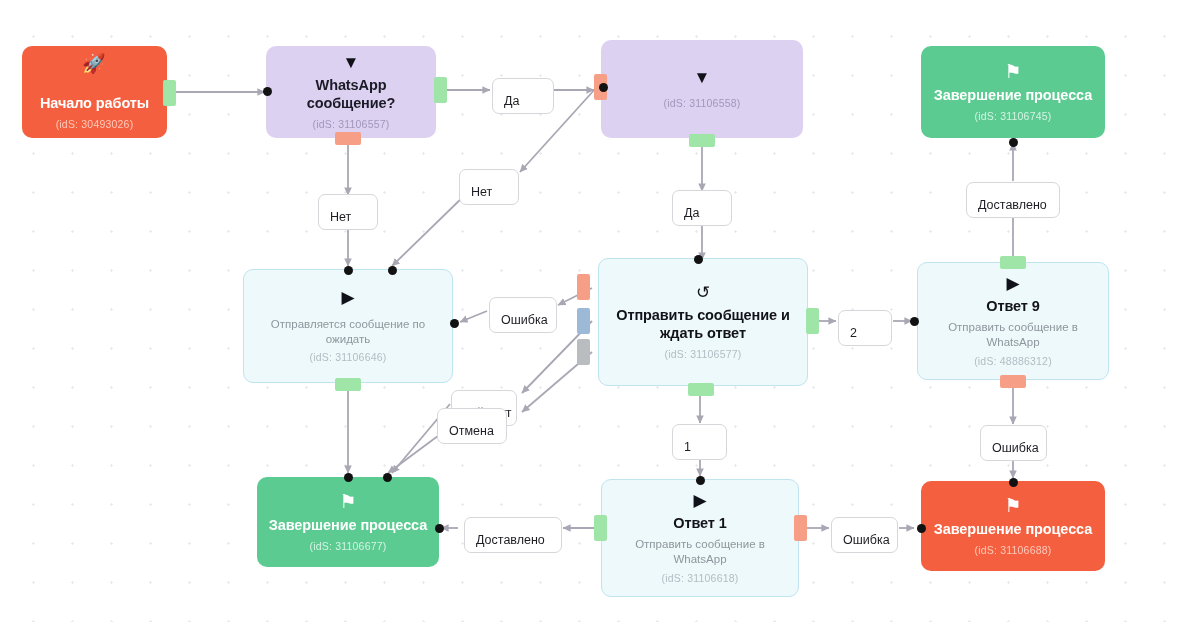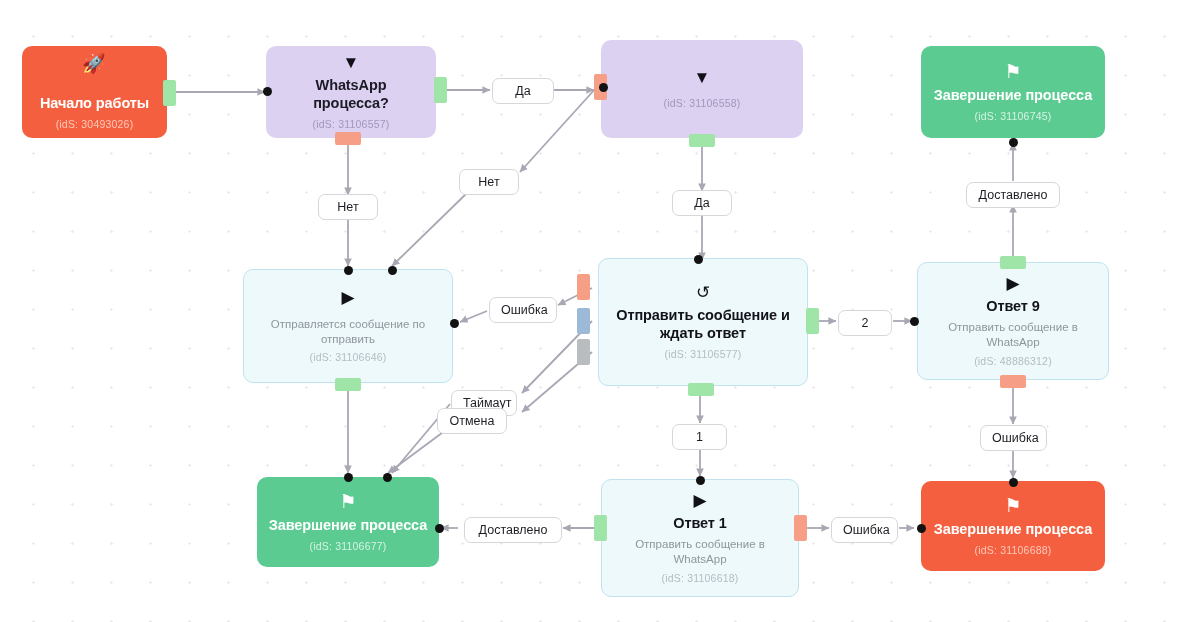--- a/index.html
+++ b/index.html
@@ -114,25 +114,25 @@
   }
 
   
   .elabel {
     position: absolute;
     background: #ffffff;
     border: 1px solid #d6d7da;
     border-radius: 7px;
     font-size: 12.5px;
     color: #1d1d24;
-    padding: 5px 11px 5px;
+    padding: 15px 11px 5px;
     white-space: nowrap;
     z-index: 9;
     line-height: 1.15;
-    text-align: center;
+    text-align: left;
   }
 </style>
 </head>
 <body>
 
 <div id="canvas">
 
   <svg id="edge-layer" width="1200" height="622" viewBox="0 0 1200 622">
     <defs>
       <marker id="arrow" markerWidth="9" markerHeight="9" refX="7.6" refY="4.5" orient="auto" markerUnits="userSpaceOnUse">
@@ -188,21 +188,21 @@
 
   <div class="node start" style="left:22px; top:46px; width:145px; height:92px;">
     <span class="icon" style="font-size:19px;">🚀</span>
     <span class="title">Начало работы</span>
     <span class="nid">(idS: 30493026)</span>
   </div>
   <div class="handle v h-green" style="left:163px; top:80px; width:13px; height:26px; border-radius:2px;"></div>
 
   <div class="node cond" style="left:266px; top:46px; width:170px; height:92px;">
     <span class="icon" style="font-size:17px;">▼</span>
-    <span class="title">WhatsApp процесса?</span>
+    <span class="title">WhatsApp сообщение?</span>
     <span class="nid">(idS: 31106557)</span>
   </div>
   <div class="dot" style="left:263px; top:87px;"></div>
   <div class="handle h h-green" style="left:434px; top:77px;"></div>
   <div class="handle v h-red" style="left:335px; top:132px;"></div>
 
   <div class="node cond" style="left:601px; top:40px; width:202px; height:98px;">
     <span class="icon" style="font-size:17px;">▼</span>
     <span class="nid">(idS: 31106558)</span>
   </div>
@@ -212,21 +212,21 @@
 
   <div class="node endgreen" style="left:921px; top:46px; width:184px; height:92px;">
     <span class="icon" style="font-size:19px;">⚑</span>
     <span class="title">Завершение процесса</span>
     <span class="nid">(idS: 31106745)</span>
   </div>
   <div class="dot" style="left:1009px; top:138px;"></div>
 
   <div class="node action" style="left:243px; top:269px; width:210px; height:114px;">
     <span class="icon" style="font-size:17px;">▶</span>
-    <span class="subtitle">Отправляется сообщение по отправить</span>
+    <span class="subtitle">Отправляется сообщение по ожидать</span>
     <span class="nid">(idS: 31106646)</span>
   </div>
   <div class="dot" style="left:344px; top:266px;"></div>
   <div class="dot" style="left:388px; top:266px;"></div>
   <div class="dot" style="left:450px; top:319px;"></div>
   <div class="handle v h-green" style="left:335px; top:378px;"></div>
 
   <div class="node action" style="left:598px; top:258px; width:210px; height:128px;">
     <span class="icon" style="font-size:17px;">↺</span>
     <span class="title">Отправить сообщение и ждать ответ</span>

